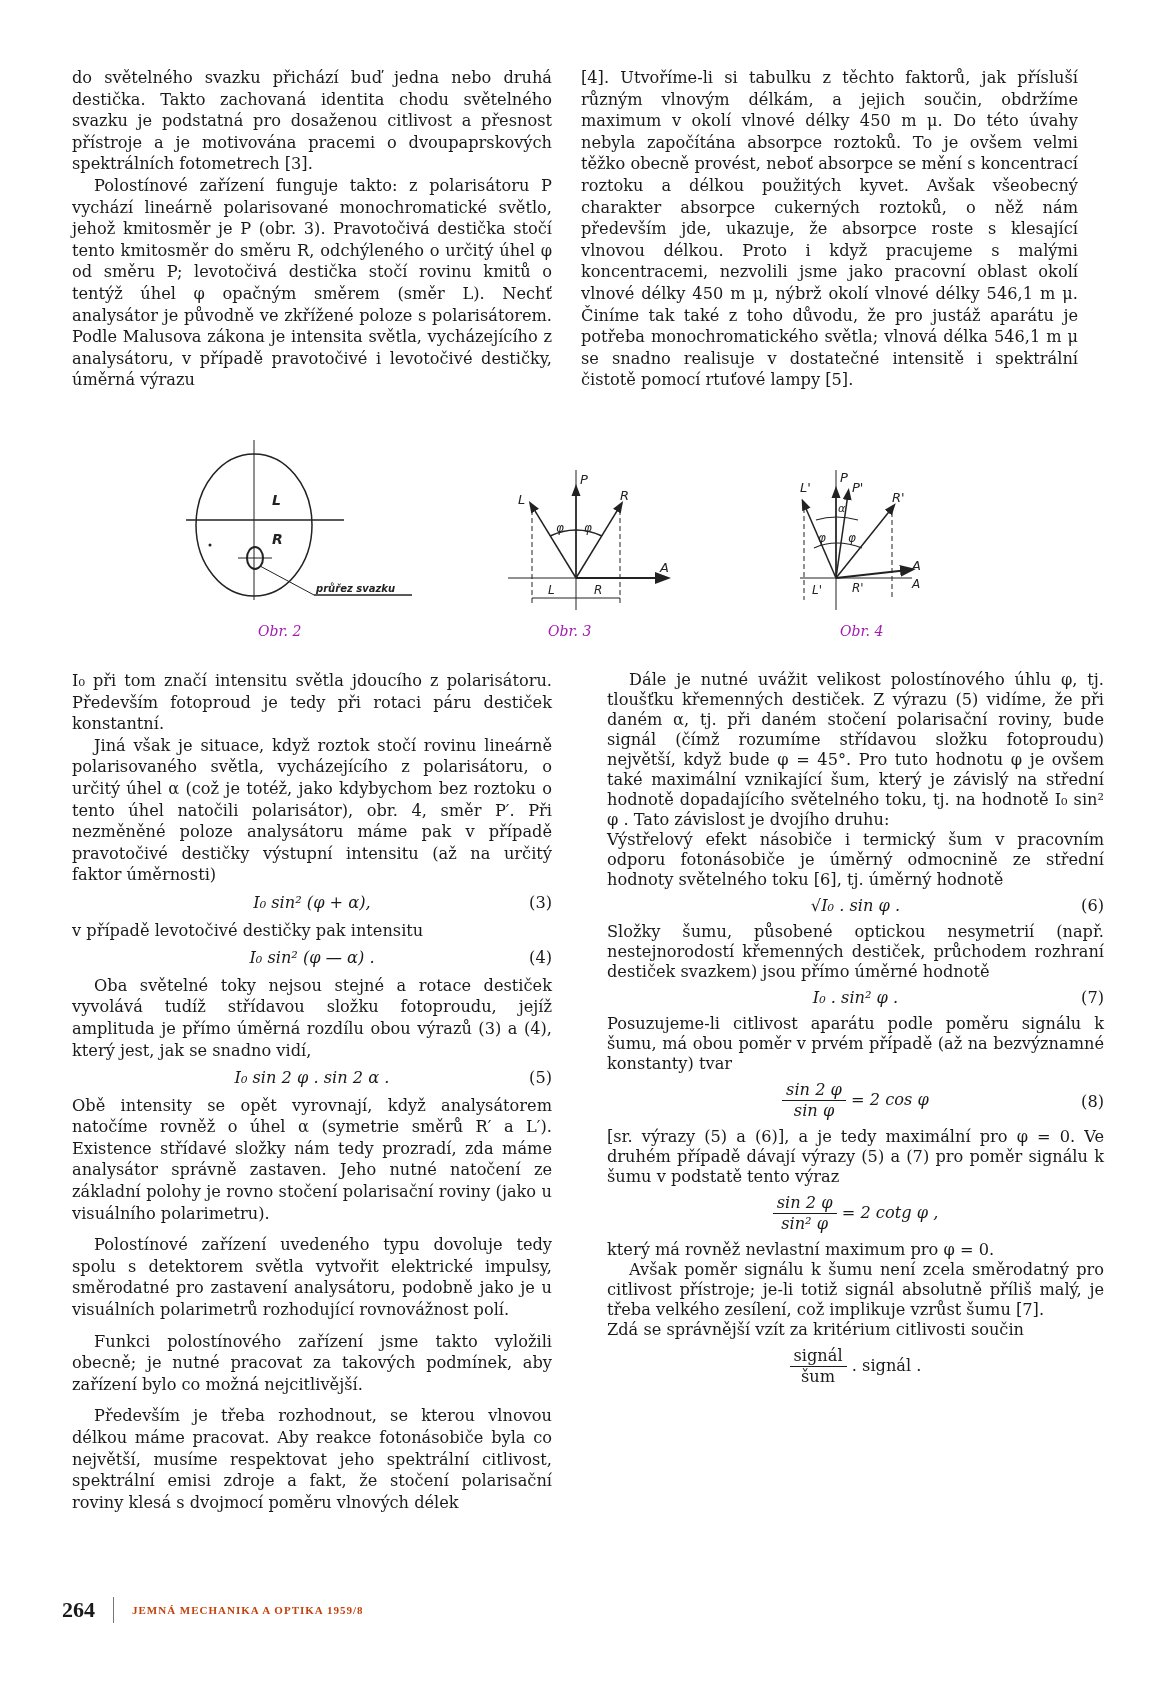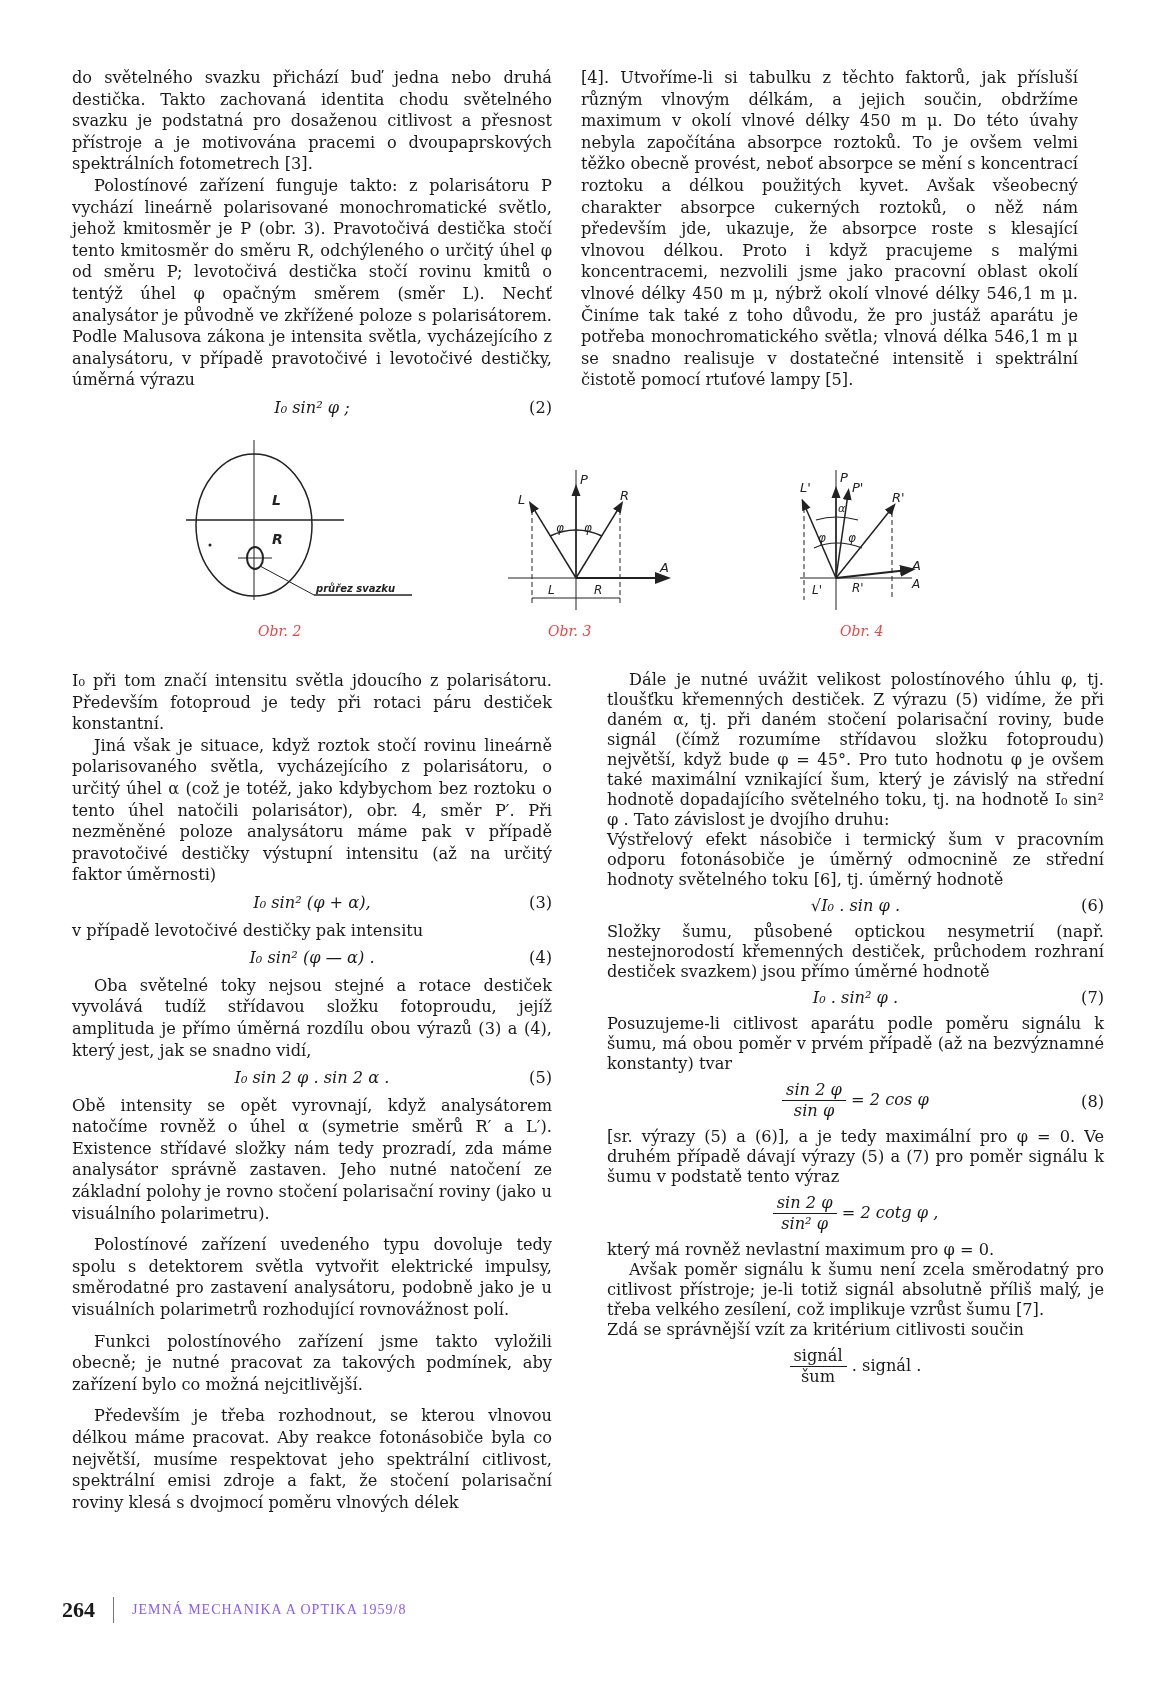--- a/index.html
+++ b/index.html
@@ -13,36 +13,32 @@
   p{margin:0;}
   .ind{text-indent:22px;}
   .gap{margin-top:10px;}
   .eq{position:relative;text-align:center;margin:6px 0;font-style:normal;}
   .eq .num{position:absolute;right:0;top:0;}
   .eq .m{font-style:italic;}
   .frac{display:inline-block;vertical-align:middle;text-align:center;}
   .frac .top{display:block;border-bottom:1px solid #1a1a1a;padding:0 4px;}
   .frac .bot{display:block;padding:0 4px;}
   .figs{position:absolute;left:0;top:440px;width:1157px;height:200px;}
-  .cap{position:absolute;font-style:italic;font-size:14px;color:#ef4444;top:623px;}
+  .cap{position:absolute;font-style:italic;font-size:14px;color:#a21caf;top:623px;}
   .footer{position:absolute;left:62px;top:1597px;font-family:"Liberation Serif",serif;}
   .pgnum{font-weight:bold;font-size:22px;vertical-align:middle;}
   .sep{display:inline-block;width:1px;height:26px;background:#777;vertical-align:middle;margin:0 14px;}
-  .journal{font-size:14px;letter-spacing:1px;vertical-align:middle;color:#8b5cf6;}
+  .journal{font-size:11px;letter-spacing:1px;vertical-align:middle;color:#c2410c;font-weight:bold;}
 </style>
 </head>
 <body>
 
 <div class="col col-left">
   <p>do světelného svazku přichází buď jedna nebo druhá destička. Takto zachovaná identita chodu světelného svazku je podstatná pro dosaženou citlivost a přesnost přístroje a je motivována pracemi o dvoupaprskových spektrálních fotometrech [3].</p>
   <p class="ind">Polostínové zařízení funguje takto: z polarisátoru P vychází lineárně polarisované monochromatické světlo, jehož kmitosměr je P (obr. 3). Pravotočivá destička stočí tento kmitosměr do směru R, odchýleného o určitý úhel φ od směru P; levotočivá destička stočí rovinu kmitů o tentýž úhel φ opačným směrem (směr L). Nechť analysátor je původně ve zkřížené poloze s polarisátorem. Podle Malusova zákona je intensita světla, vycházejícího z analysátoru, v případě pravotočivé i levotočivé destičky, úměrná výrazu</p>
-  <div class="eq">
-    <span class="m">I₀ sin² φ ;</span>
-    <span class="num">(2)</span>
-  </div>
 </div>
 
 <div class="col col-right">
   <p>[4]. Utvoříme-li si tabulku z těchto faktorů, jak přísluší různým vlnovým délkám, a jejich součin, obdržíme maximum v okolí vlnové délky 450 m μ. Do této úvahy nebyla započítána absorpce roztoků. To je ovšem velmi těžko obecně provést, neboť absorpce se mění s koncentrací roztoku a délkou použitých kyvet. Avšak všeobecný charakter absorpce cukerných roztoků, o něž nám především jde, ukazuje, že absorpce roste s klesající vlnovou délkou. Proto i když pracujeme s malými koncentracemi, nezvolili jsme jako pracovní oblast okolí vlnové délky 450 m μ, nýbrž okolí vlnové délky 546,1 m μ. Činíme tak také z toho důvodu, že pro justáž aparátu je potřeba monochromatického světla; vlnová délka 546,1 m μ se snadno realisuje v dostatečné intensitě i spektrální čistotě pomocí rtuťové lampy [5].</p>
 </div>
 
 <div class="figs">
 
   <svg style="position:absolute;left:180px;top:0" width="240" height="160" viewBox="0 0 240 160">
     <line x1="74" y1="0" x2="74" y2="160" stroke="#222" stroke-width="1"></line>

